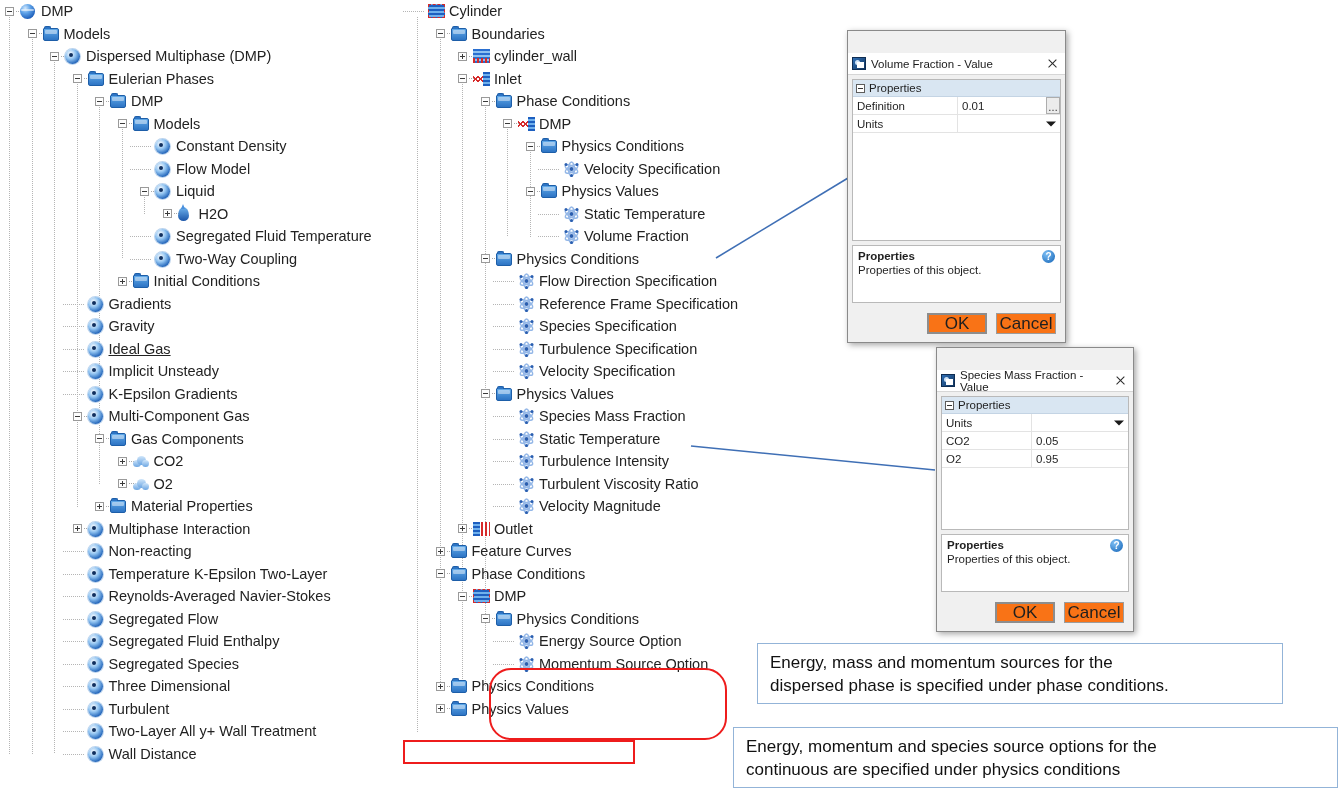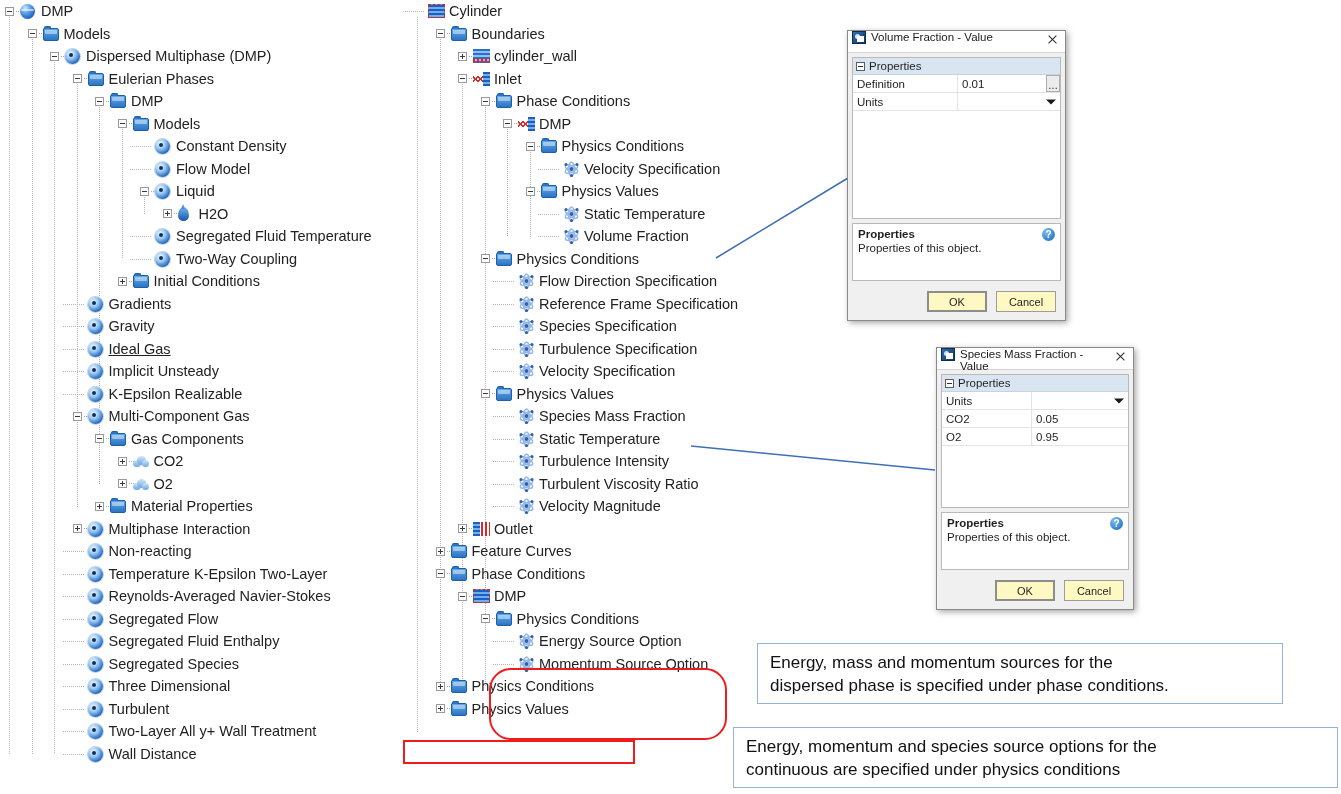--- a/index.html
+++ b/index.html
@@ -122,21 +122,21 @@
 
   
   .ic-pin{width:17px;height:16px;top:3px;}
 
   .lbl{font-size:14.5px;color:#222;}
 
   
   .dialog{position:absolute;background:#f0f0f0;border:1px solid #8a8a8a;
     box-shadow:2px 2px 6px rgba(0,0,0,.35);font-size:11.5px;}
   .dlg-title{height:21px;background:#ffffff;border-bottom:1px solid #d6d6d6;
-    display:flex;align-items:flex-start;padding:0 4px;}
+    display:flex;align-items:center;padding:0 4px;margin-top:22px;}
   .dlg-icon{width:14px;height:13px;margin-right:5px;position:relative;flex:0 0 auto;
     background:linear-gradient(135deg,#2f6fb5,#13365f);border:1px solid #0f2d52;box-sizing:border-box;}
   .dlg-icon:after{content:"";position:absolute;right:1px;bottom:1px;width:7px;height:6px;background:#ffffff;}
   .dlg-icon:before{content:"";position:absolute;left:2px;top:2px;width:5px;height:5px;border-radius:50%;
     background:#cfe3f7;}
   .dlg-title span{font-size:11.5px;color:#1a1a1a;}
   .dlg-close{margin-left:auto;width:17px;height:17px;position:relative;cursor:default;}
   .dlg-close:before,.dlg-close:after{content:"";position:absolute;left:3px;top:8px;width:11px;height:1.2px;
     background:#2a2a2a;}
   .dlg-close:before{transform:rotate(45deg);}
@@ -160,22 +160,22 @@
     width:0;height:0;border-left:5px solid transparent;border-right:5px solid transparent;
     border-top:5px solid #1a1a1a;}
 
   .help-pane{background:#ffffff;border:1px solid #b9b9b9;margin:0 4px 4px 4px;padding:4px 5px;position:relative;}
   .help-title{font-weight:bold;font-size:11.5px;}
   .help-text{font-size:11.5px;margin-top:2px;}
   .help-q{position:absolute;right:5px;top:4px;width:13px;height:13px;border-radius:50%;
     background:radial-gradient(circle at 35% 30%,#7fc0f5,#1061b5);color:#fff;font-size:10px;
     font-weight:bold;display:flex;align-items:center;justify-content:center;line-height:1;}
   .btn-row{display:flex;justify-content:flex-end;gap:9px;padding:6px 9px 8px 0;}
-  .btn{min-width:60px;height:21px;background:#fef9c3;border:1px solid #9c9c9c;
-    font-size:11px;display:flex;align-items:center;justify-content:center;box-sizing:border-box;}
+  .btn{min-width:60px;height:21px;background:#f97316;border:1px solid #9c9c9c;
+    font-size:17px;display:flex;align-items:center;justify-content:center;box-sizing:border-box;}
   .btn.default{border:2px solid #8d8d8d;}
 
   
   .callout{position:absolute;background:#ffffff;border:1.5px solid #93b4d8;
     padding:8px 12px;font-size:17px;line-height:1.35;color:#111;box-sizing:border-box;}
 
   
   .redbox{position:absolute;border:2.5px solid #ee1c1c;box-sizing:border-box;}
   .redround{border-radius:22px;}
 
@@ -284,21 +284,21 @@
         <span class="lbl" style="left:108.5px;text-decoration:underline;">Ideal Gas</span>
       </div>
       <div class="row">
         <span class="hline" style="left:62.5px;width:22px;"></span>
         <span style="left:87.5px;" class="ic ic-node"></span>
         <span class="lbl" style="left:108.5px;">Implicit Unsteady</span>
       </div>
       <div class="row">
         <span class="hline" style="left:62.5px;width:22px;"></span>
         <span style="left:87.5px;" class="ic ic-node"></span>
-        <span class="lbl" style="left:108.5px;">K-Epsilon Realizable</span>
+        <span class="lbl" style="left:108.5px;">K-Epsilon Gradients</span>
       </div>
       <div class="row">
         <span class="exp" style="left:72.5px;"></span>
         <span class="stub" style="left:83.5px;"></span>
         <span style="left:87.5px;" class="ic ic-node"></span>
         <span class="lbl" style="left:108.5px;">Multi-Component Gas</span>
       </div>
       <div class="row">
         <span class="exp" style="left:95px;"></span>
         <span class="stub" style="left:106px;"></span>

